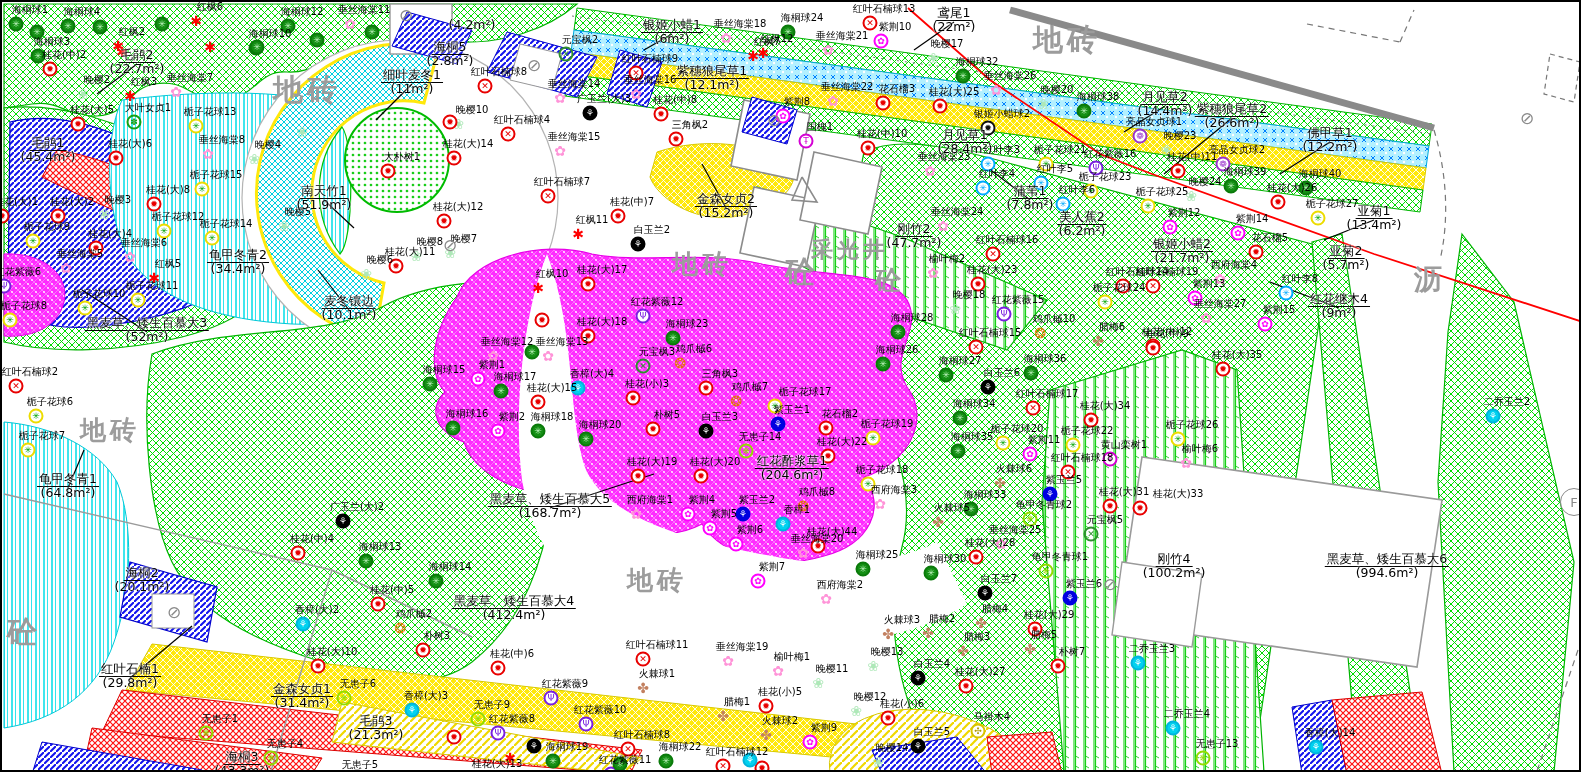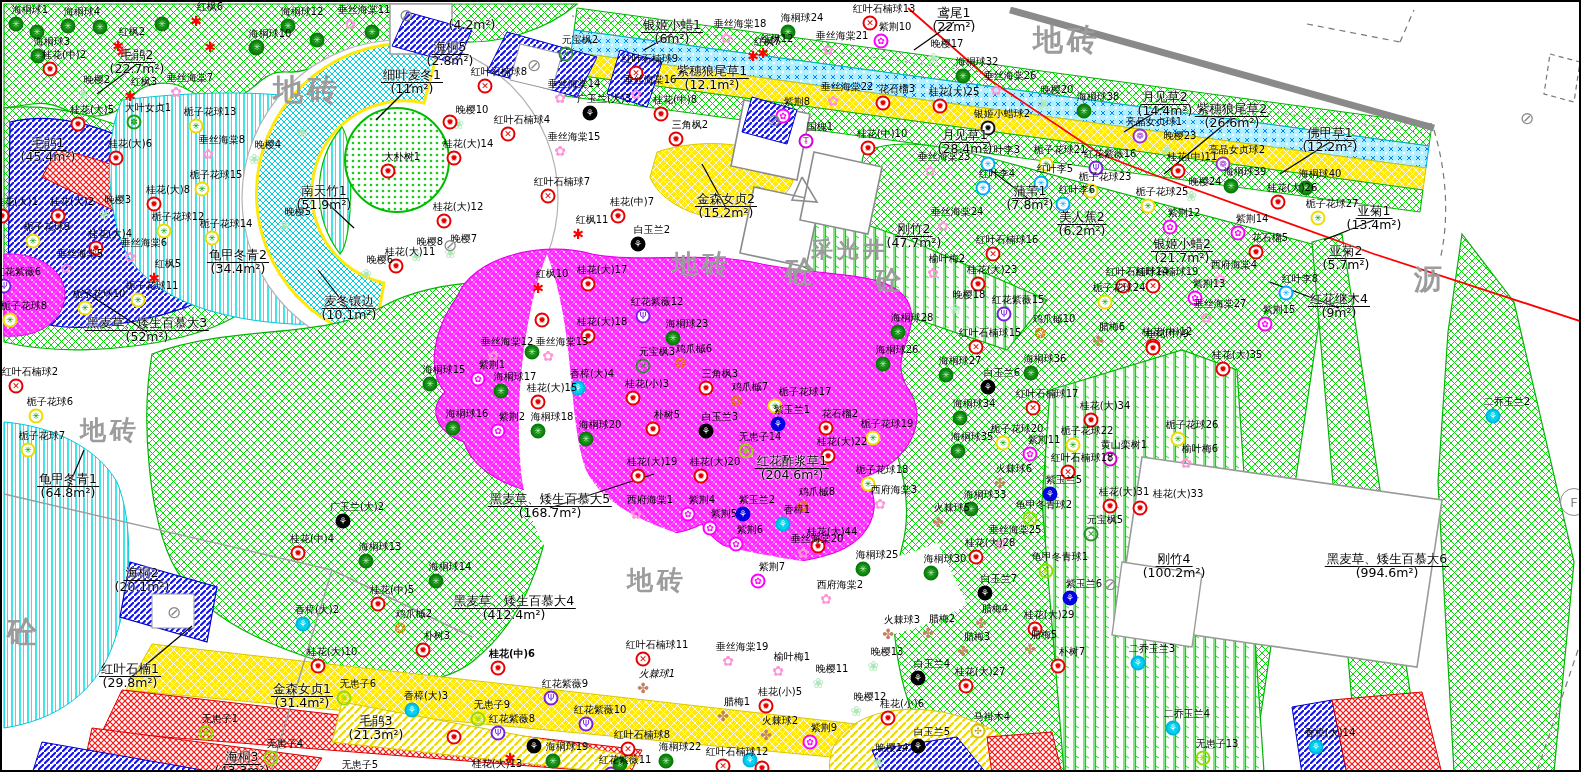--- a/index.html
+++ b/index.html
@@ -304,21 +304,21 @@
       <div class="plab" style="left: 218px; top: 717px;">无患子1</div>
       <div class="sym" style="left: 204px; top: 731px; border: 2px solid rgb(147, 220, 0); background: transparent; color: rgb(147, 220, 0);">❋</div>
       <div class="plab" style="left: 283px; top: 742px;">无患子4</div>
       <div class="sym" style="left: 269px; top: 756px; border: 2px solid rgb(147, 220, 0); background: transparent; color: rgb(147, 220, 0);">❋</div>
       <div class="plab" style="left: 358px; top: 763px;">无患子5</div>
       <div class="sym" style="left: 344px; top: 777px; border: 2px solid rgb(147, 220, 0); background: transparent; color: rgb(147, 220, 0);">❋</div>
       <div class="plab" style="left: 424px; top: 694px;">香樟(大)3</div>
       <div class="sym" style="left: 410px; top: 708px; border: 2px solid rgb(0, 180, 220); background: rgb(0, 210, 240); color: rgb(255, 255, 255);">⚘</div>
       <div class="plab" style="left: 495px; top: 762px;">桂花(大)13</div>
       <div class="sym" style="left: 481px; top: 776px; border: 2px solid rgb(232, 0, 0); background: rgb(255, 255, 255); color: rgb(232, 0, 0);">✹</div>
-      <div class="plab" style="left: 510px; top: 652px; font-weight: bold;">桂花(中)6</div>
+      <div class="plab" style="left: 510px; top: 652px;">桂花(中)6</div>
       <div class="sym" style="left: 496px; top: 666px; border: 2px solid rgb(232, 0, 0); background: rgb(255, 255, 255); color: rgb(232, 0, 0);">✹</div>
       <div class="plab" style="left: 435px; top: 634px;">朴树3</div>
       <div class="sym" style="left: 421px; top: 648px; border: 2px solid rgb(232, 0, 0); background: rgb(255, 255, 255); color: rgb(232, 0, 0);">✹</div>
       <div class="plab" style="left: 412px; top: 612px;">鸡爪槭2</div>
       <div class="fl" style="left: 398px; top: 626px; color: rgb(224, 120, 0);">❂</div>
       <div class="plab" style="left: 390px; top: 588px;">桂花(中)5</div>
       <div class="sym" style="left: 376px; top: 602px; border: 2px solid rgb(232, 0, 0); background: rgb(255, 255, 255); color: rgb(232, 0, 0);">✹</div>
       <div class="plab" style="left: 378px; top: 545px;">海桐球13</div>
       <div class="sym" style="left: 364px; top: 559px; border: 2px solid rgb(10, 122, 10); background: rgb(20, 143, 20); color: rgb(189, 243, 189);">✳</div>
       <div class="plab" style="left: 448px; top: 565px;">海桐球14</div>
@@ -662,21 +662,21 @@
       <div class="plab" style="left: 1328px; top: 731px;">香樟(大)14</div>
       <div class="sym" style="left: 1314px; top: 745px; border: 2px solid rgb(0, 180, 220); background: rgb(0, 210, 240); color: rgb(255, 255, 255);">⚘</div>
       <div class="plab" style="left: 655px; top: 643px;">红叶石楠球11</div>
       <div class="sym" style="left: 641px; top: 657px; border: 2px solid rgb(232, 0, 0); background: rgb(255, 255, 255); color: rgb(232, 0, 0);">✕</div>
       <div class="plab" style="left: 740px; top: 645px;">垂丝海棠19</div>
       <div class="fl" style="left: 726px; top: 659px; color: rgb(255, 147, 216);">✿</div>
       <div class="plab" style="left: 790px; top: 655px;">榆叶梅1</div>
       <div class="fl" style="left: 776px; top: 669px; color: rgb(255, 147, 216);">✿</div>
       <div class="plab" style="left: 885px; top: 650px;">晚樱13</div>
       <div class="fl" style="left: 871px; top: 664px; color: rgb(174, 232, 184);">❀</div>
-      <div class="plab" style="left: 655px; top: 672px; font-style: italic;">火棘球1</div>
+      <div class="plab" style="left: 655px; top: 672px;">火棘球1</div>
       <div class="fl" style="left: 641px; top: 686px; color: rgb(194, 128, 96);">✤</div>
       <div class="plab" style="left: 830px; top: 667px;">晚樱11</div>
       <div class="fl" style="left: 816px; top: 681px; color: rgb(174, 232, 184);">❀</div>
       <div class="plab" style="left: 778px; top: 690px;">桂花(小)5</div>
       <div class="sym" style="left: 764px; top: 704px; border: 2px solid rgb(232, 0, 0); background: rgb(255, 255, 255); color: rgb(232, 0, 0);">✹</div>
       <div class="plab" style="left: 735px; top: 700px;">腊梅1</div>
       <div class="fl" style="left: 721px; top: 714px; color: rgb(194, 128, 96);">✤</div>
       <div class="plab" style="left: 868px; top: 695px;">晚樱12</div>
       <div class="fl" style="left: 854px; top: 709px; color: rgb(174, 232, 184);">❀</div>
       <div class="plab" style="left: 900px; top: 702px;">桂花(小)6</div>

